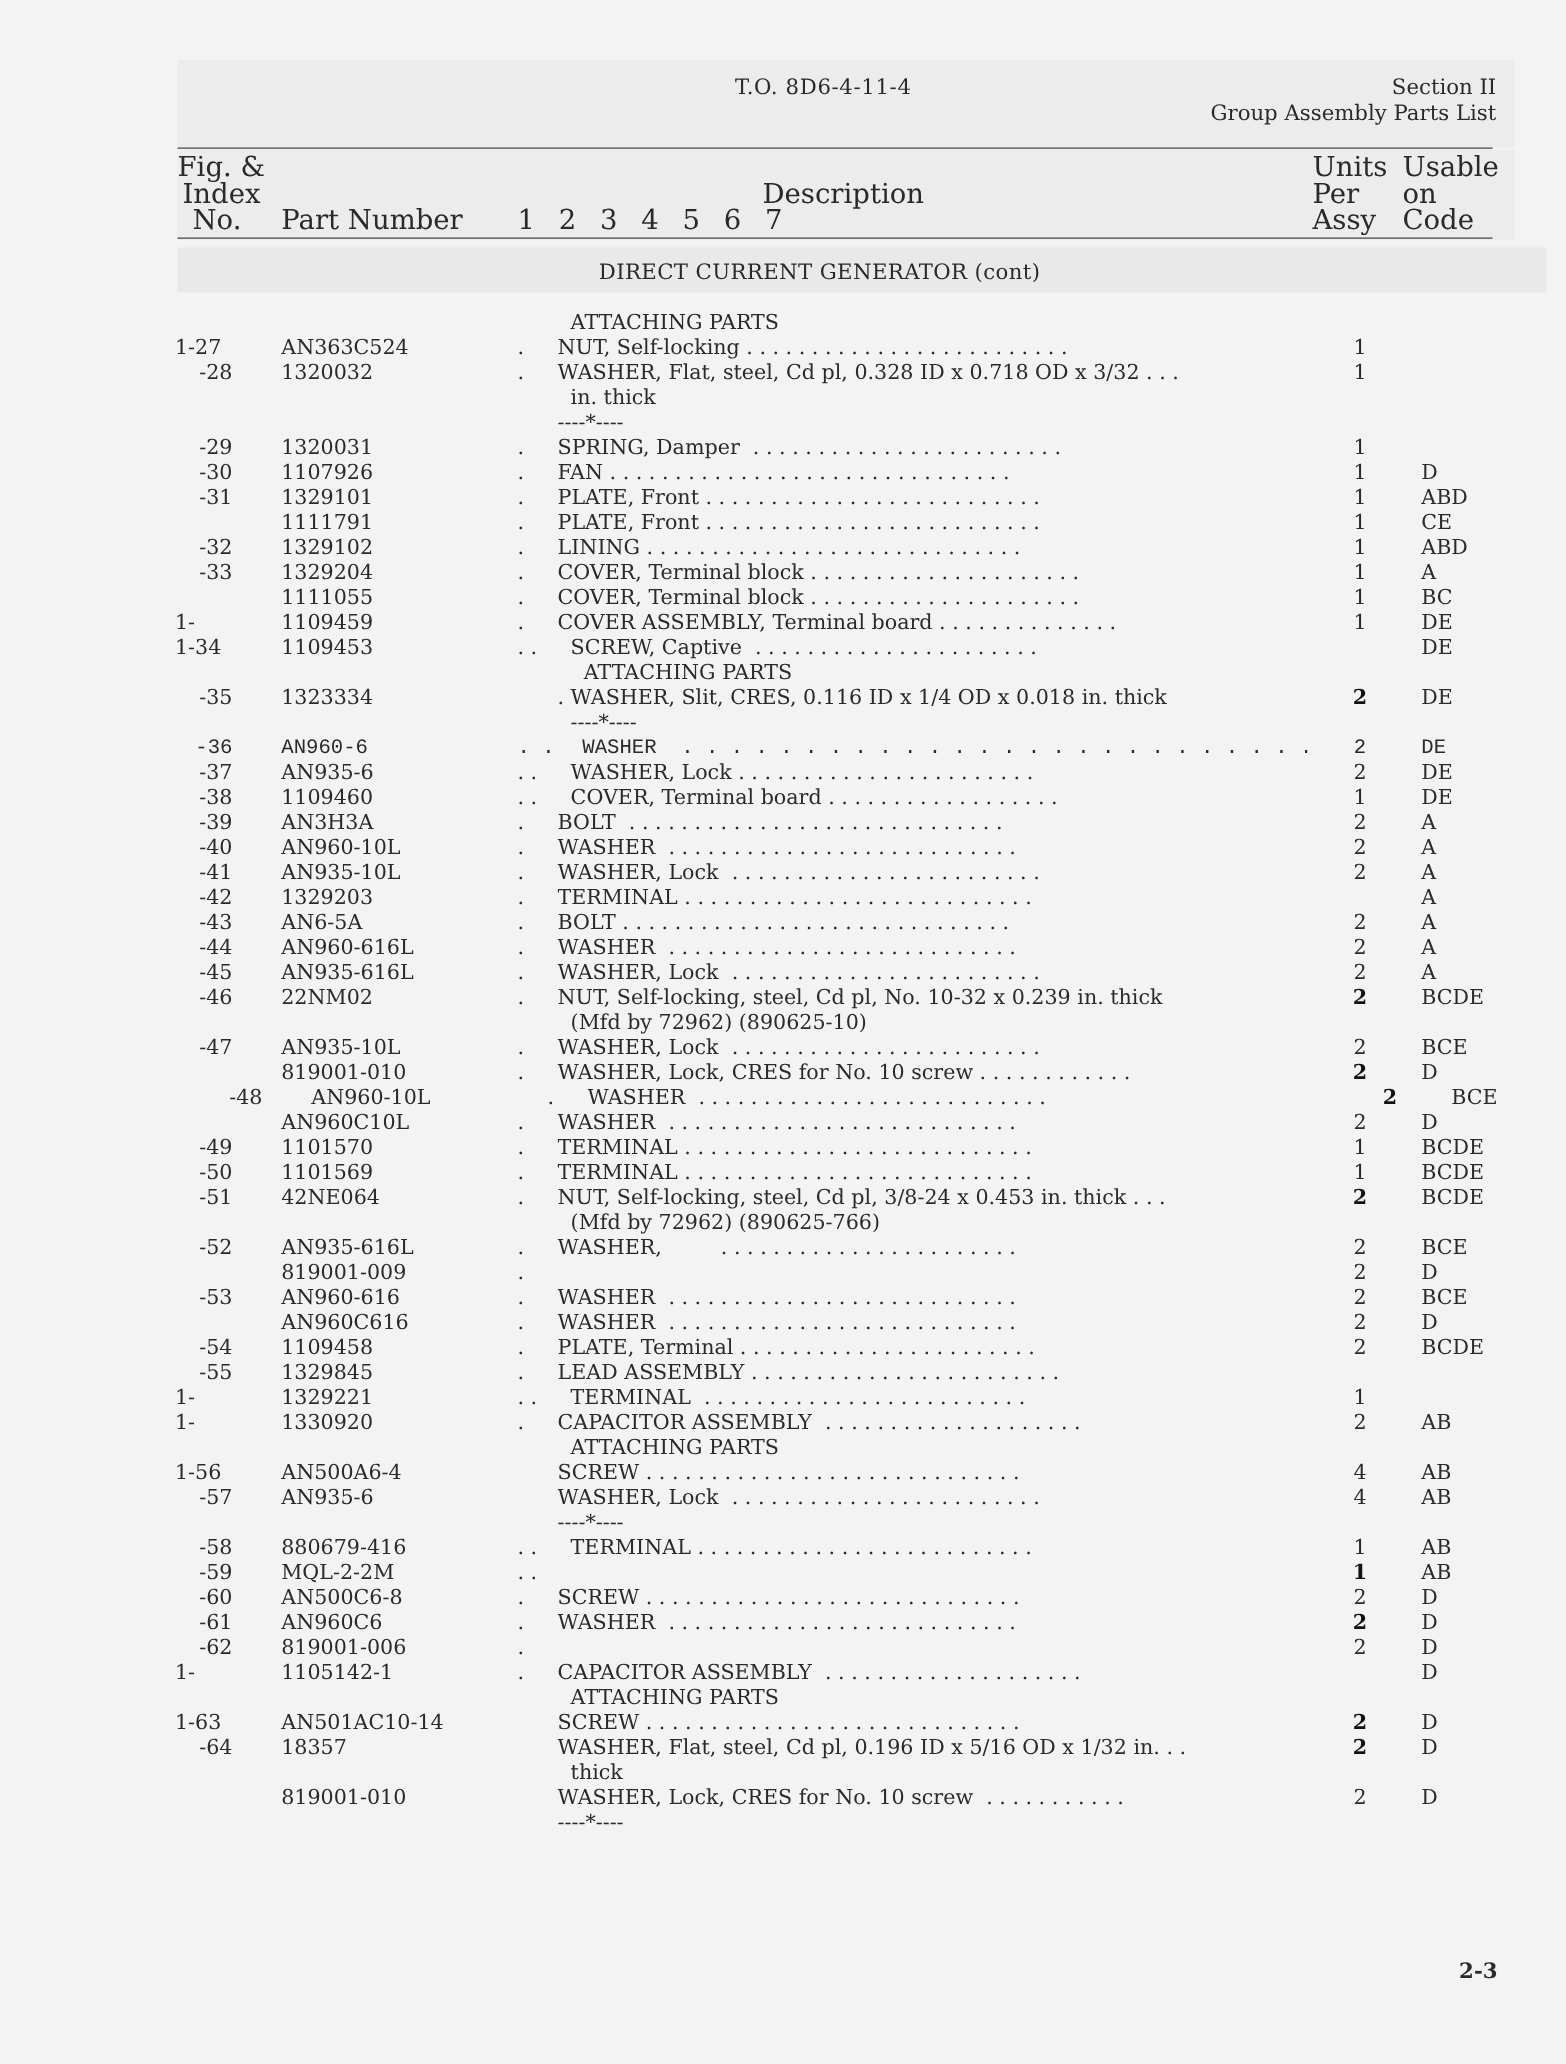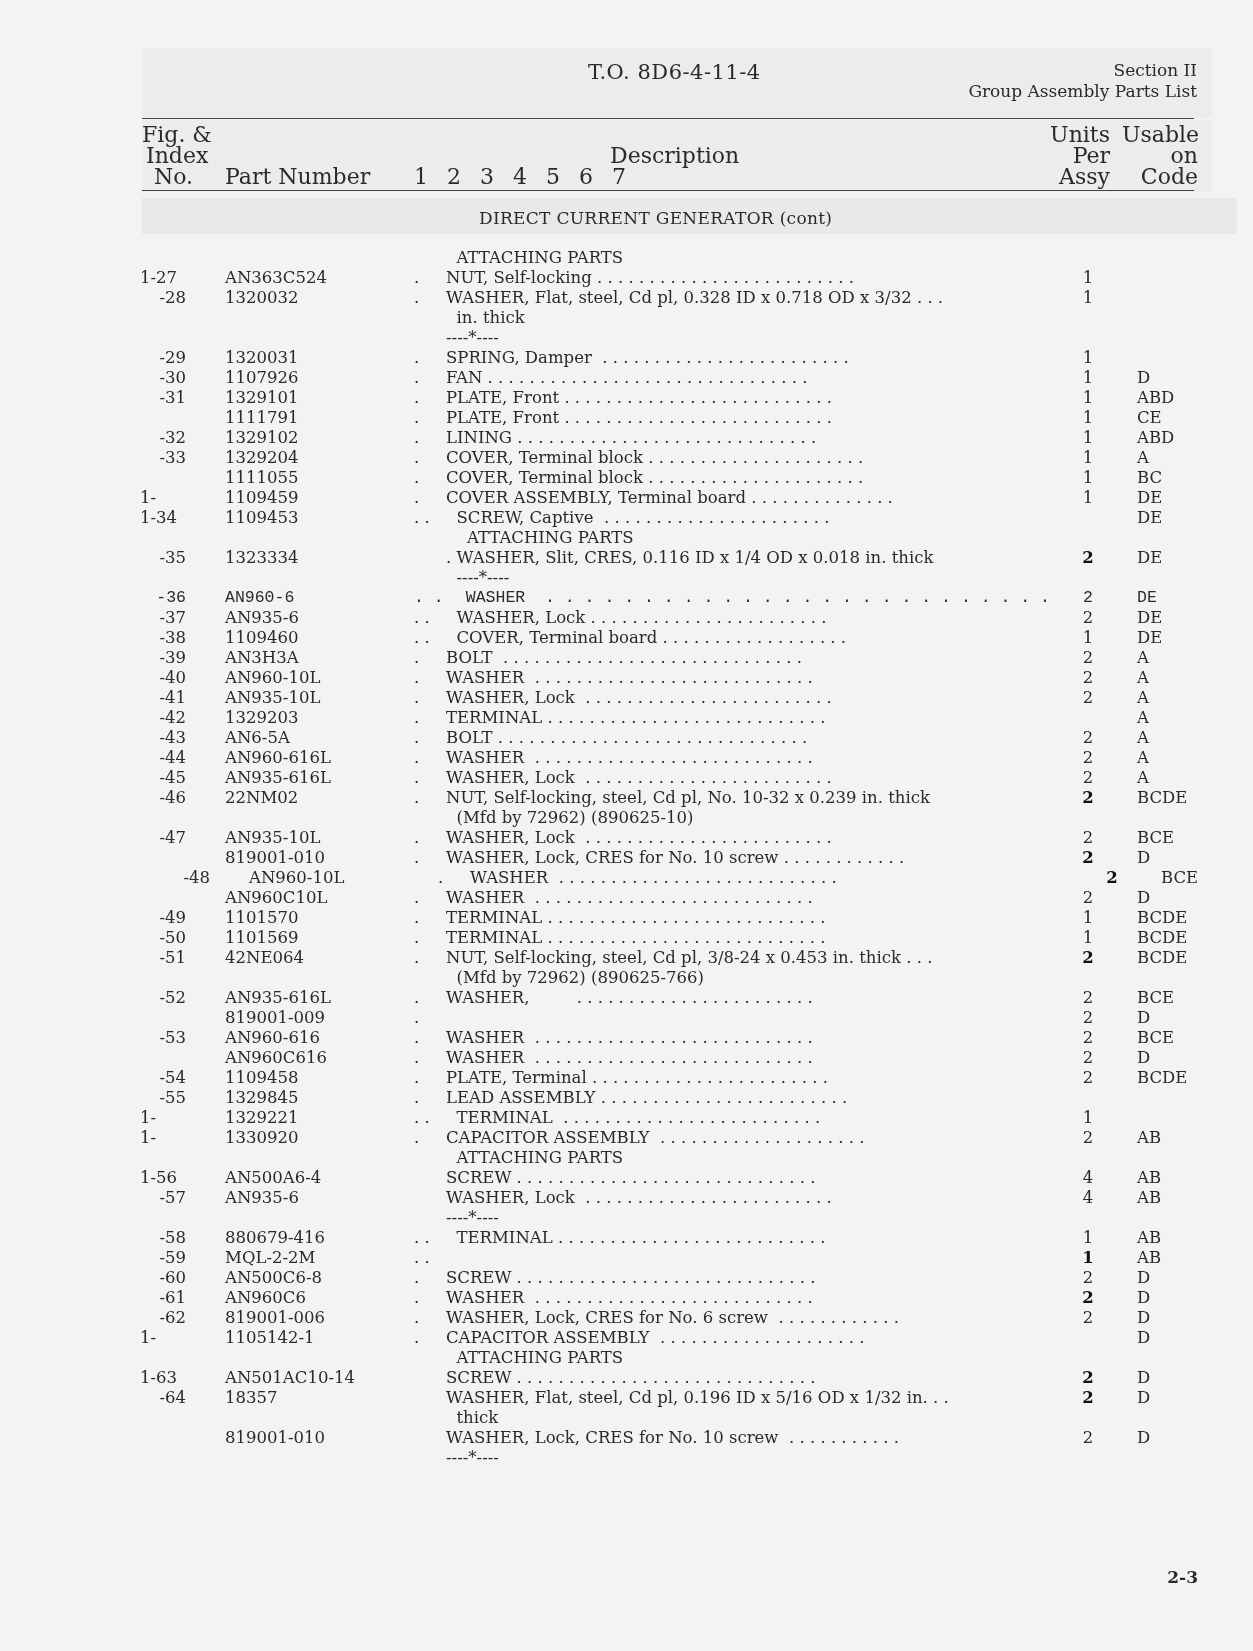--- a/index.html
+++ b/index.html
@@ -17,25 +17,25 @@
     background: #ececec;
   }
   .colhdr-band {
     position: absolute; left: 142px; top: 120px; width: 1070px; height: 72px;
     background: #ececec;
   }
   .title-band {
     position: absolute; left: 142px; top: 198px; width: 1095px; height: 36px;
     background: #e9e9e9;
   }
-  .to-num { position: absolute; left: 588px; top: 60px; font-size: 21px; letter-spacing: 0.5px; }
+  .to-num { position: absolute; left: 588px; top: 60px; font-size: 17px; letter-spacing: 0.5px; }
   .section { position: absolute; right: 56px; top: 60px; font-size: 17px; text-align: right; line-height: 21px; }
   .rule { position: absolute; left: 142px; width: 1052px; height: 0; border-top: 1.5px solid #444; }
   .ch { position: absolute; font-size: 22px; line-height: 21px; }
-  .ch.center { text-align: right; }
+  .ch.center { text-align: left; }
   .section-title { position: absolute; left: 479px; top: 208px; font-size: 17px; letter-spacing: 0.3px; }
 
   .rows { position: absolute; left: 0; top: 0; width: 1253px; }
   .row { position: absolute; left: 0; width: 1253px; height: 20px; font-size: 16.5px; line-height: 20px; }
   .row .idx { position: absolute; left: 138px; width: 48px; text-align: right; }
   .row .idx.left { text-align: left; left: 140px; }
   .row .pn { position: absolute; left: 225px; }
   .row .ind { position: absolute; left: 414px; }
   .row .desc { position: absolute; left: 446px; width: 600px; white-space: pre; overflow: hidden; }
   .row .qty { position: absolute; left: 1080px; width: 16px; text-align: center; }
@@ -502,21 +502,20 @@
         <span class="pn">AN960C6</span>
         <span class="ind">.</span>
         <span class="desc">WASHER  . . . . . . . . . . . . . . . . . . . . . . . . . . .</span>
         <span class="qty bold">2</span>
         <span class="code">D</span>
       </div>
       <div class="row" style="top: 1308px;">
         <span class="idx">-62</span>
         <span class="pn">819001-006</span>
         <span class="ind">.</span>
-        <span class="desc">WASHER, Lock, CRES for No. 6 screw  . . . . . . . . . . . .</span>
         <span class="qty">2</span>
         <span class="code">D</span>
       </div>
       <div class="row" style="top: 1328px;">
         <span class="idx left">1-</span>
         <span class="pn">1105142-1</span>
         <span class="ind">.</span>
         <span class="desc">CAPACITOR ASSEMBLY  . . . . . . . . . . . . . . . . . . . .</span>
         <span class="qty"></span>
         <span class="code">D</span>

